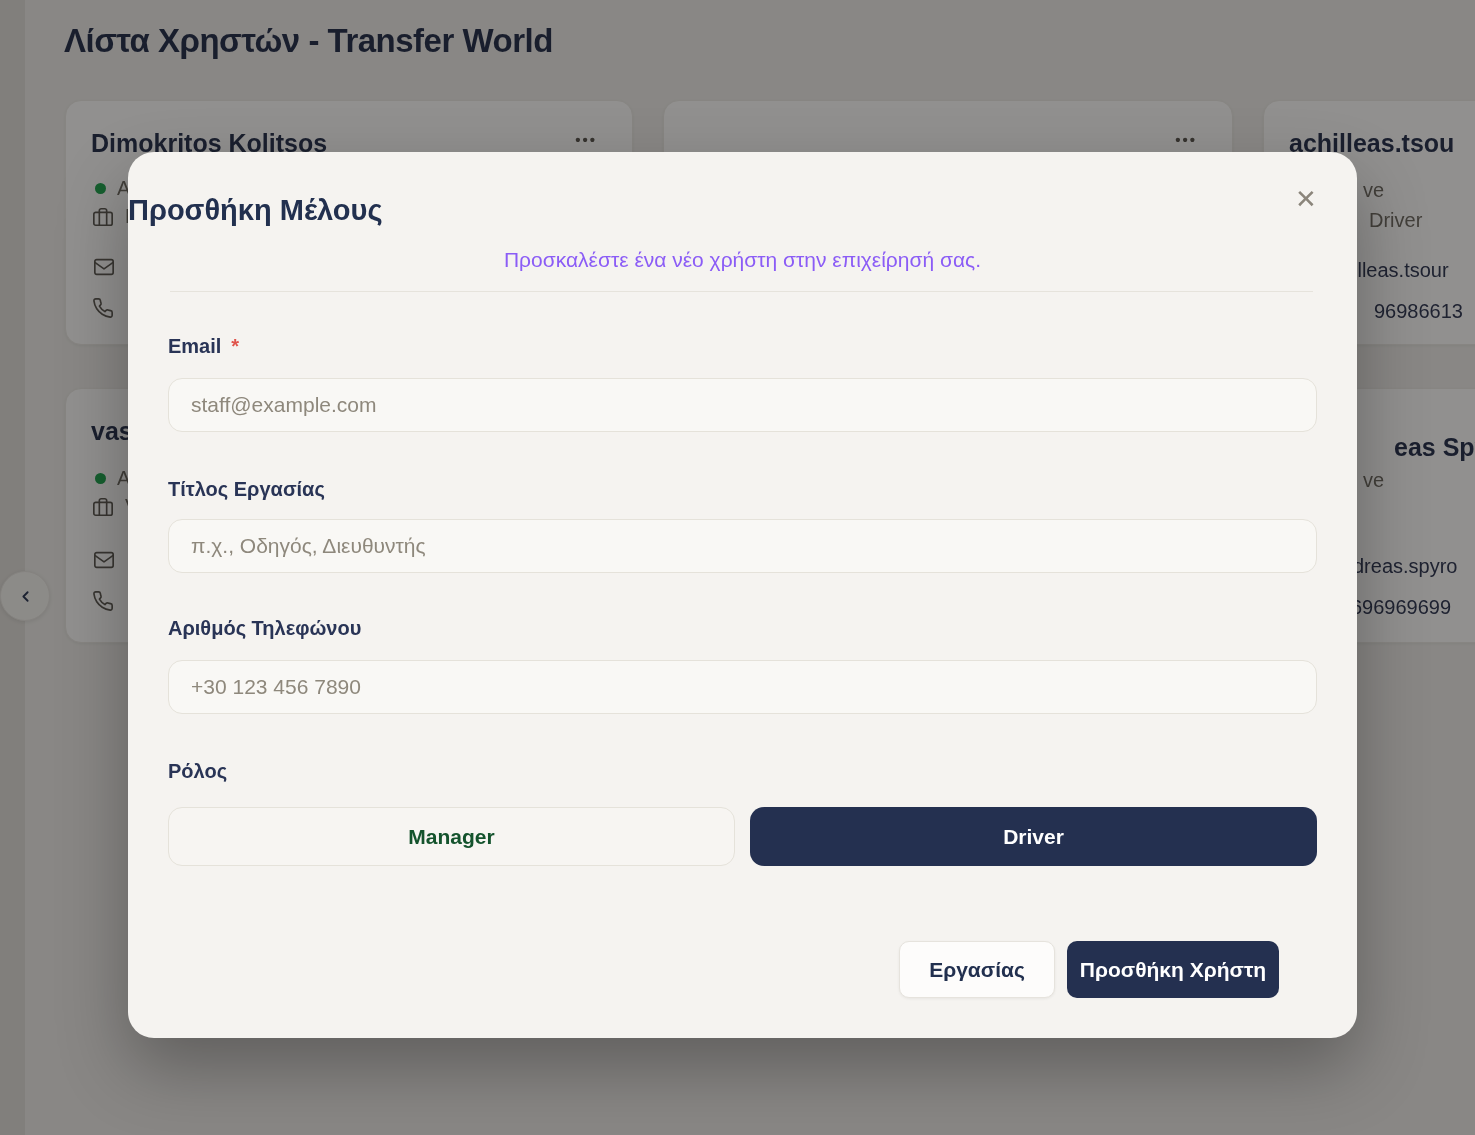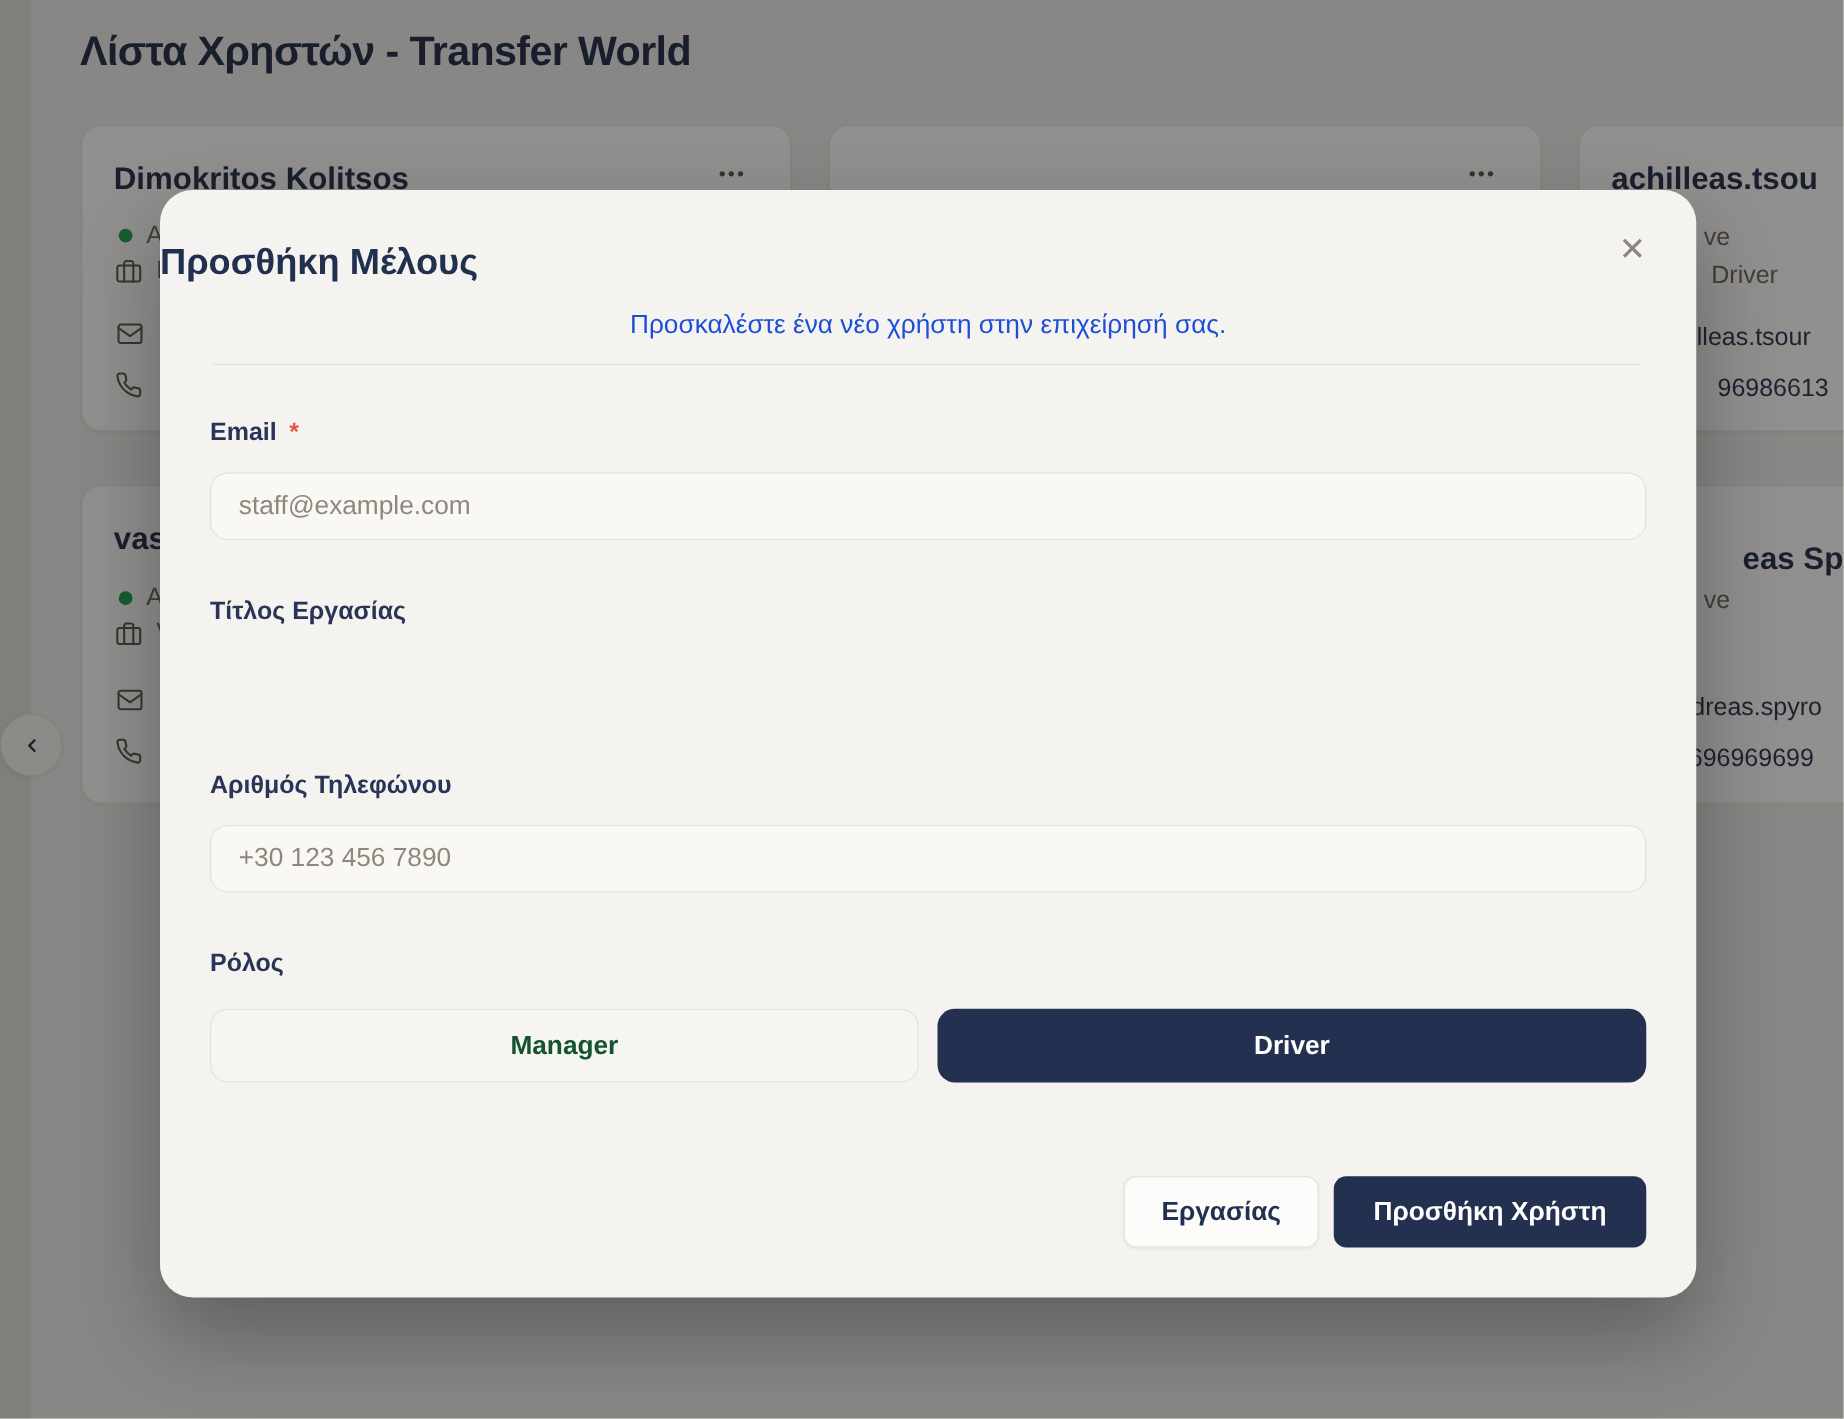--- a/index.html
+++ b/index.html
@@ -53,21 +53,21 @@
     position:absolute; right:30px; top:26px; width:42px; height:42px;
     background:none; border:none; display:flex; align-items:center; justify-content:center;
     font-size:26px; color:#8b857b; font-family:"Liberation Sans",sans-serif; cursor:pointer;
   }
   .m-title {
     position:absolute; left:0; right:0; top:42px; text-align:left;
     font-size:29px; font-weight:700; color:#22304f; white-space:nowrap;
   }
   .m-subtitle {
     position:absolute; left:0; right:0; top:96px; text-align:center;
-    font-size:21px; color:#1d4ed8; white-space:nowrap;
+    font-size:21px; color:#8b5cf6; white-space:nowrap;
   }
   .m-divider { position:absolute; left:42px; right:44px; top:139px; height:1px; background:#e6e3dc; }
   .m-label { position:absolute; left:40px; font-size:20px; font-weight:700; color:#293456; white-space:nowrap; }
   .l-email { top:183px; } .l-job { top:326px; } .l-phone { top:465px; } .l-role { top:608px; }
   .req { color:#e0544c; margin-left:10px; font-weight:700; }
   .m-input {
     position:absolute; left:40px; width:1149px; height:54px;
     background:#f9f8f5; border:1px solid #e5e2da; border-radius:14px;
     padding:12px 22px; font-size:21px; color:#2a3352; font-family:"Liberation Sans",sans-serif;
     outline:none;
@@ -80,21 +80,21 @@
     font-size:21px; font-weight:700; font-family:"Liberation Sans",sans-serif; cursor:pointer;
   }
   .role-manager { left:40px;  width:567px; background:#f7f5f2; border:1px solid #e5e2da; color:#14532d; }
   .role-driver  { left:622px; width:567px; background:#243050; border:none; color:#ffffff; }
   .foot-btn {
     position:absolute; top:789px; height:57px; border-radius:10px;
     display:flex; align-items:center; justify-content:center;
     font-size:21px; font-weight:700; font-family:"Liberation Sans",sans-serif; cursor:pointer; white-space:nowrap;
   }
   .btn-cancel { left:771px; width:156px; background:#fdfcfb; border:1px solid #e6e3dd; color:#22304f; box-shadow:0 1px 3px rgba(0,0,0,0.06); }
-  .btn-submit { left:939px; width:250px; background:#243050; border:none; color:#ffffff; }
+  .btn-submit { left:939px; width:212px; background:#243050; border:none; color:#ffffff; }
 </style>
 </head>
 <body>
 
 <div class="left-strip"></div>
 
 <h1 class="page-title">Λίστα Χρηστών - Transfer World</h1>
 
 <div class="bgcard card-1">
   <div class="c-title">Dimokritos Kolitsos</div>
@@ -184,20 +184,21 @@
   <div class="m-title">Προσθήκη Μέλους</div>
   <div class="m-subtitle">Προσκαλέστε ένα νέο χρήστη στην επιχείρησή σας.</div>
   <div class="m-divider"></div>
 
   <div class="m-label l-email">
     <span>Email</span><span class="req">*</span>
   </div>
   <input class="m-input in-email" type="text" placeholder="staff@example.com" style="">
 
   <div class="m-label l-job">Τίτλος Εργασίας</div>
+  <input class="m-input in-job" type="text" placeholder="π.χ., Οδηγός, Διευθυντής" style="">
 
   <div class="m-label l-phone">Αριθμός Τηλεφώνου</div>
   <input class="m-input in-phone" type="text" placeholder="+30 123 456 7890" style="">
 
   <div class="m-label l-role">Ρόλος</div>
   <button class="role-btn role-manager">Manager</button>
   <button class="role-btn role-driver">Driver</button>
 
   <button class="foot-btn btn-cancel">Εργασίας</button>
   <button class="foot-btn btn-submit">Προσθήκη Χρήστη</button>

